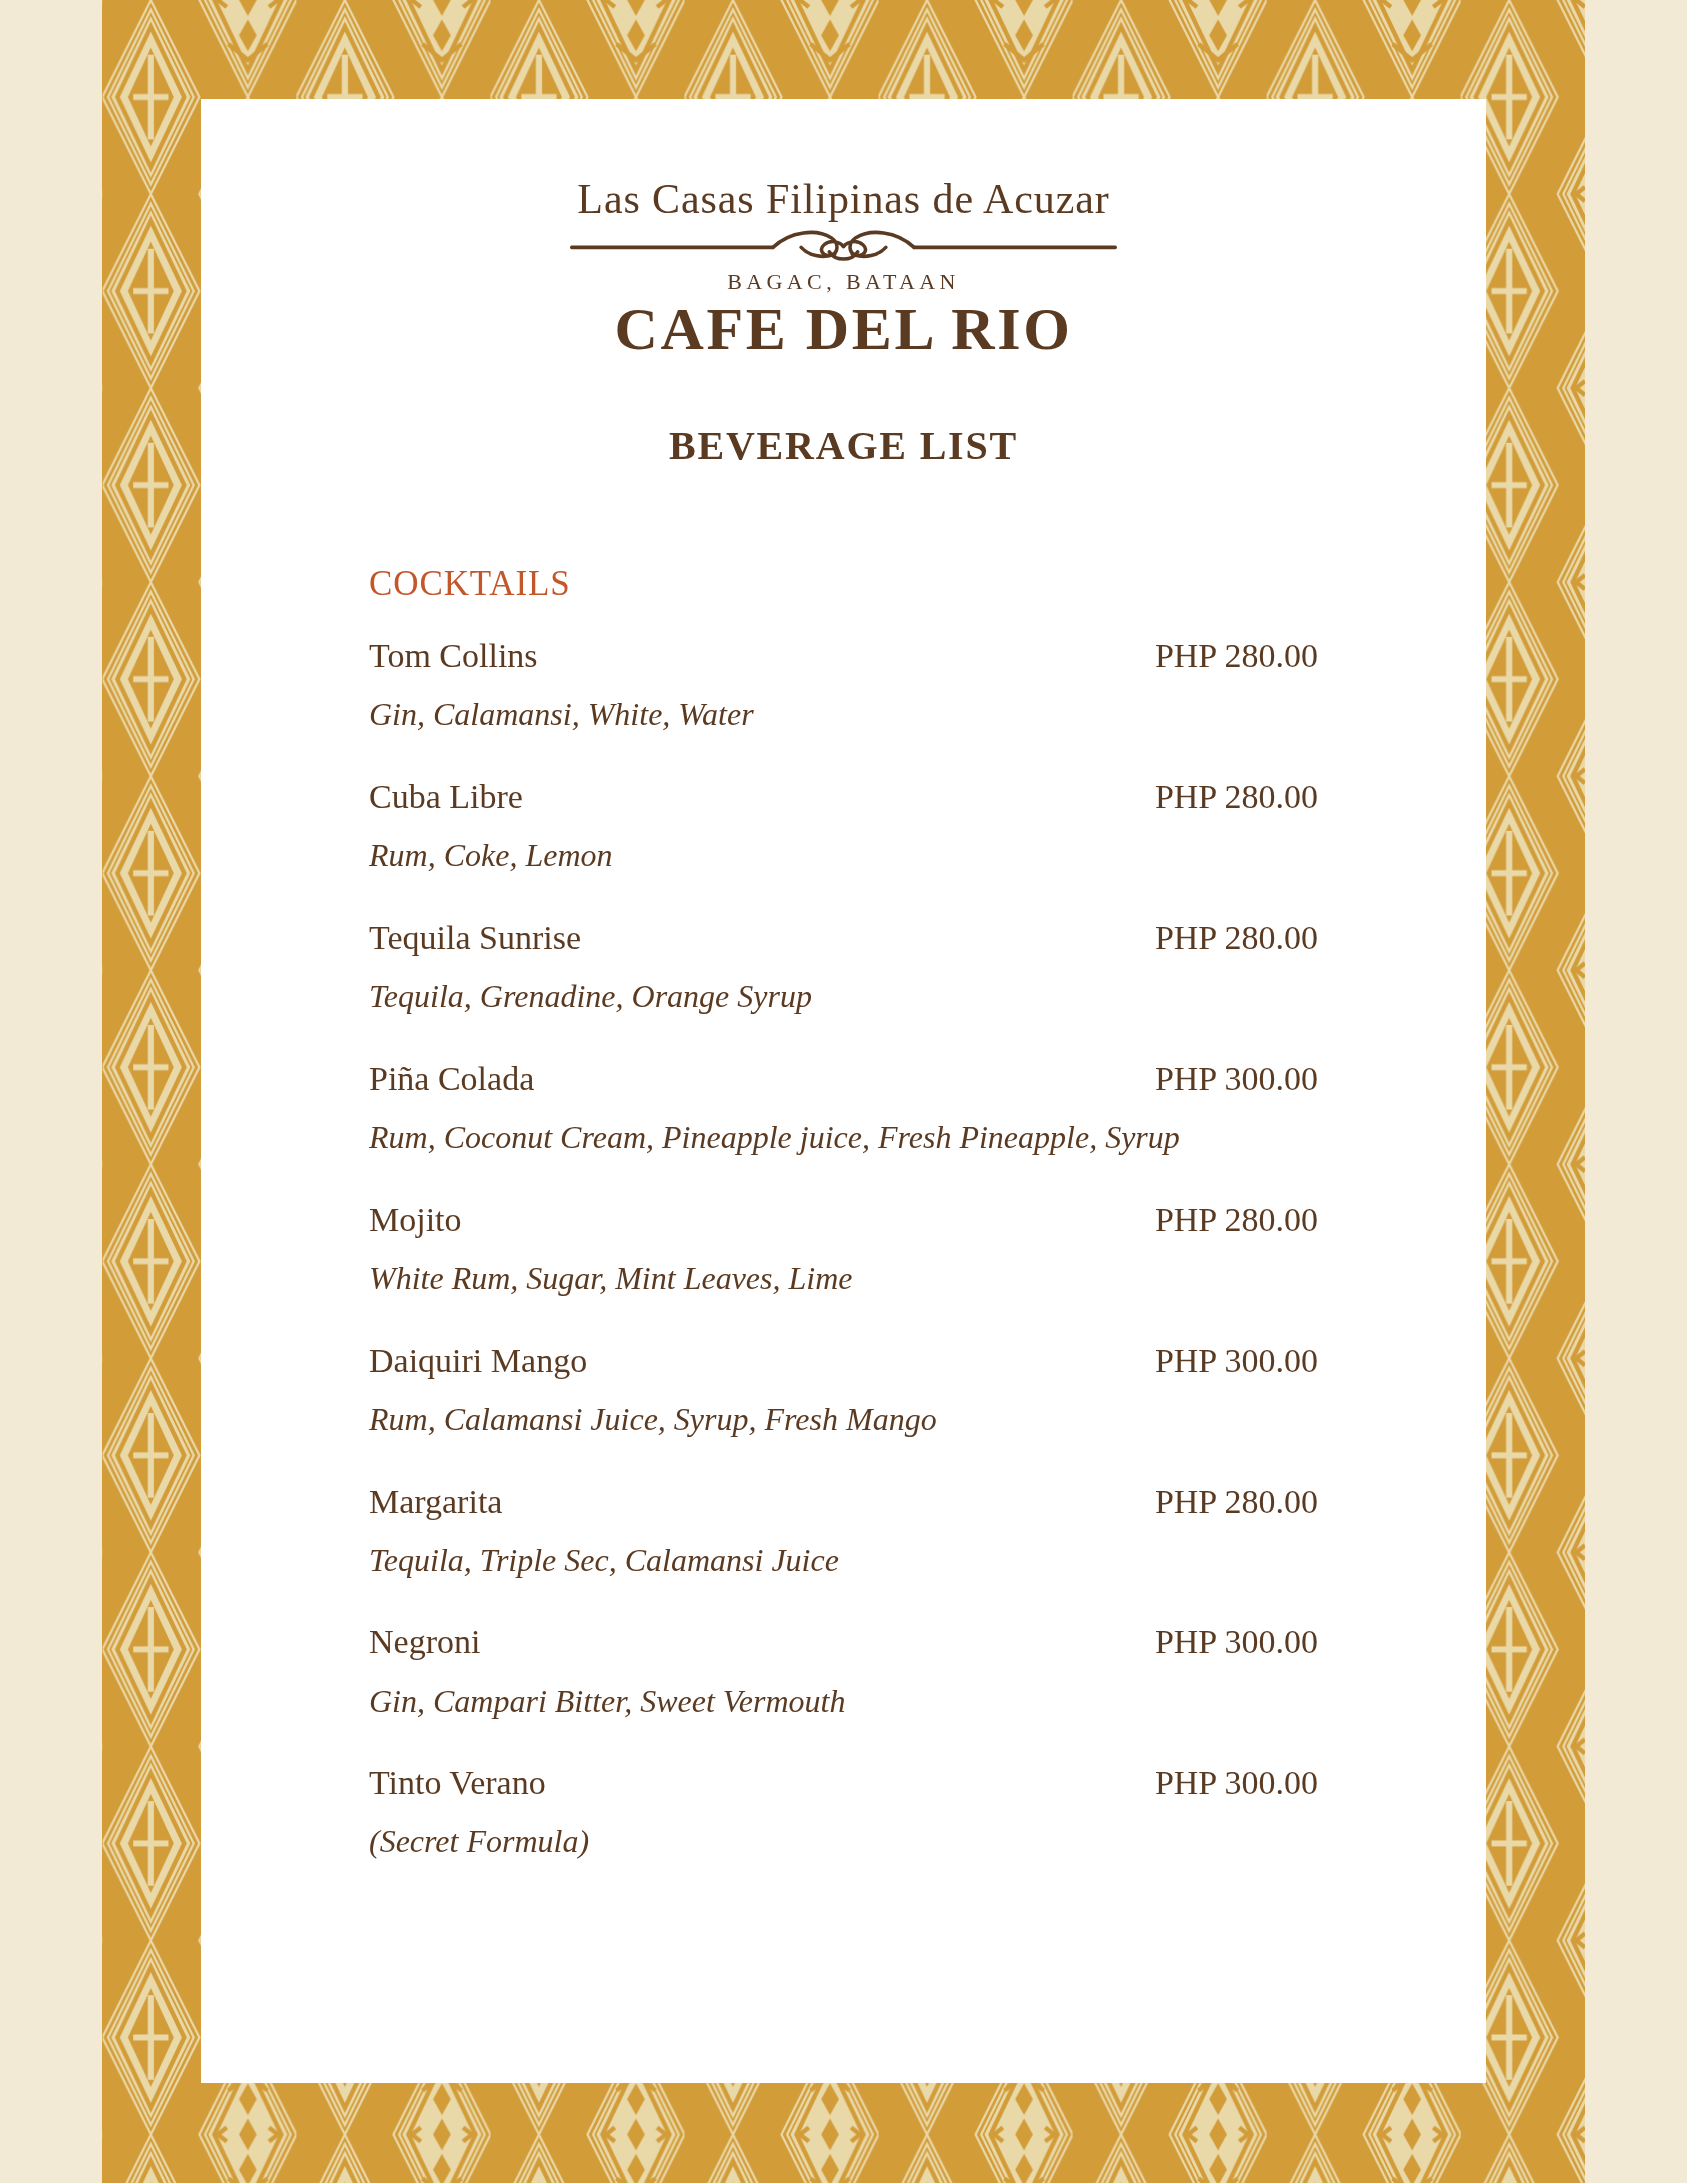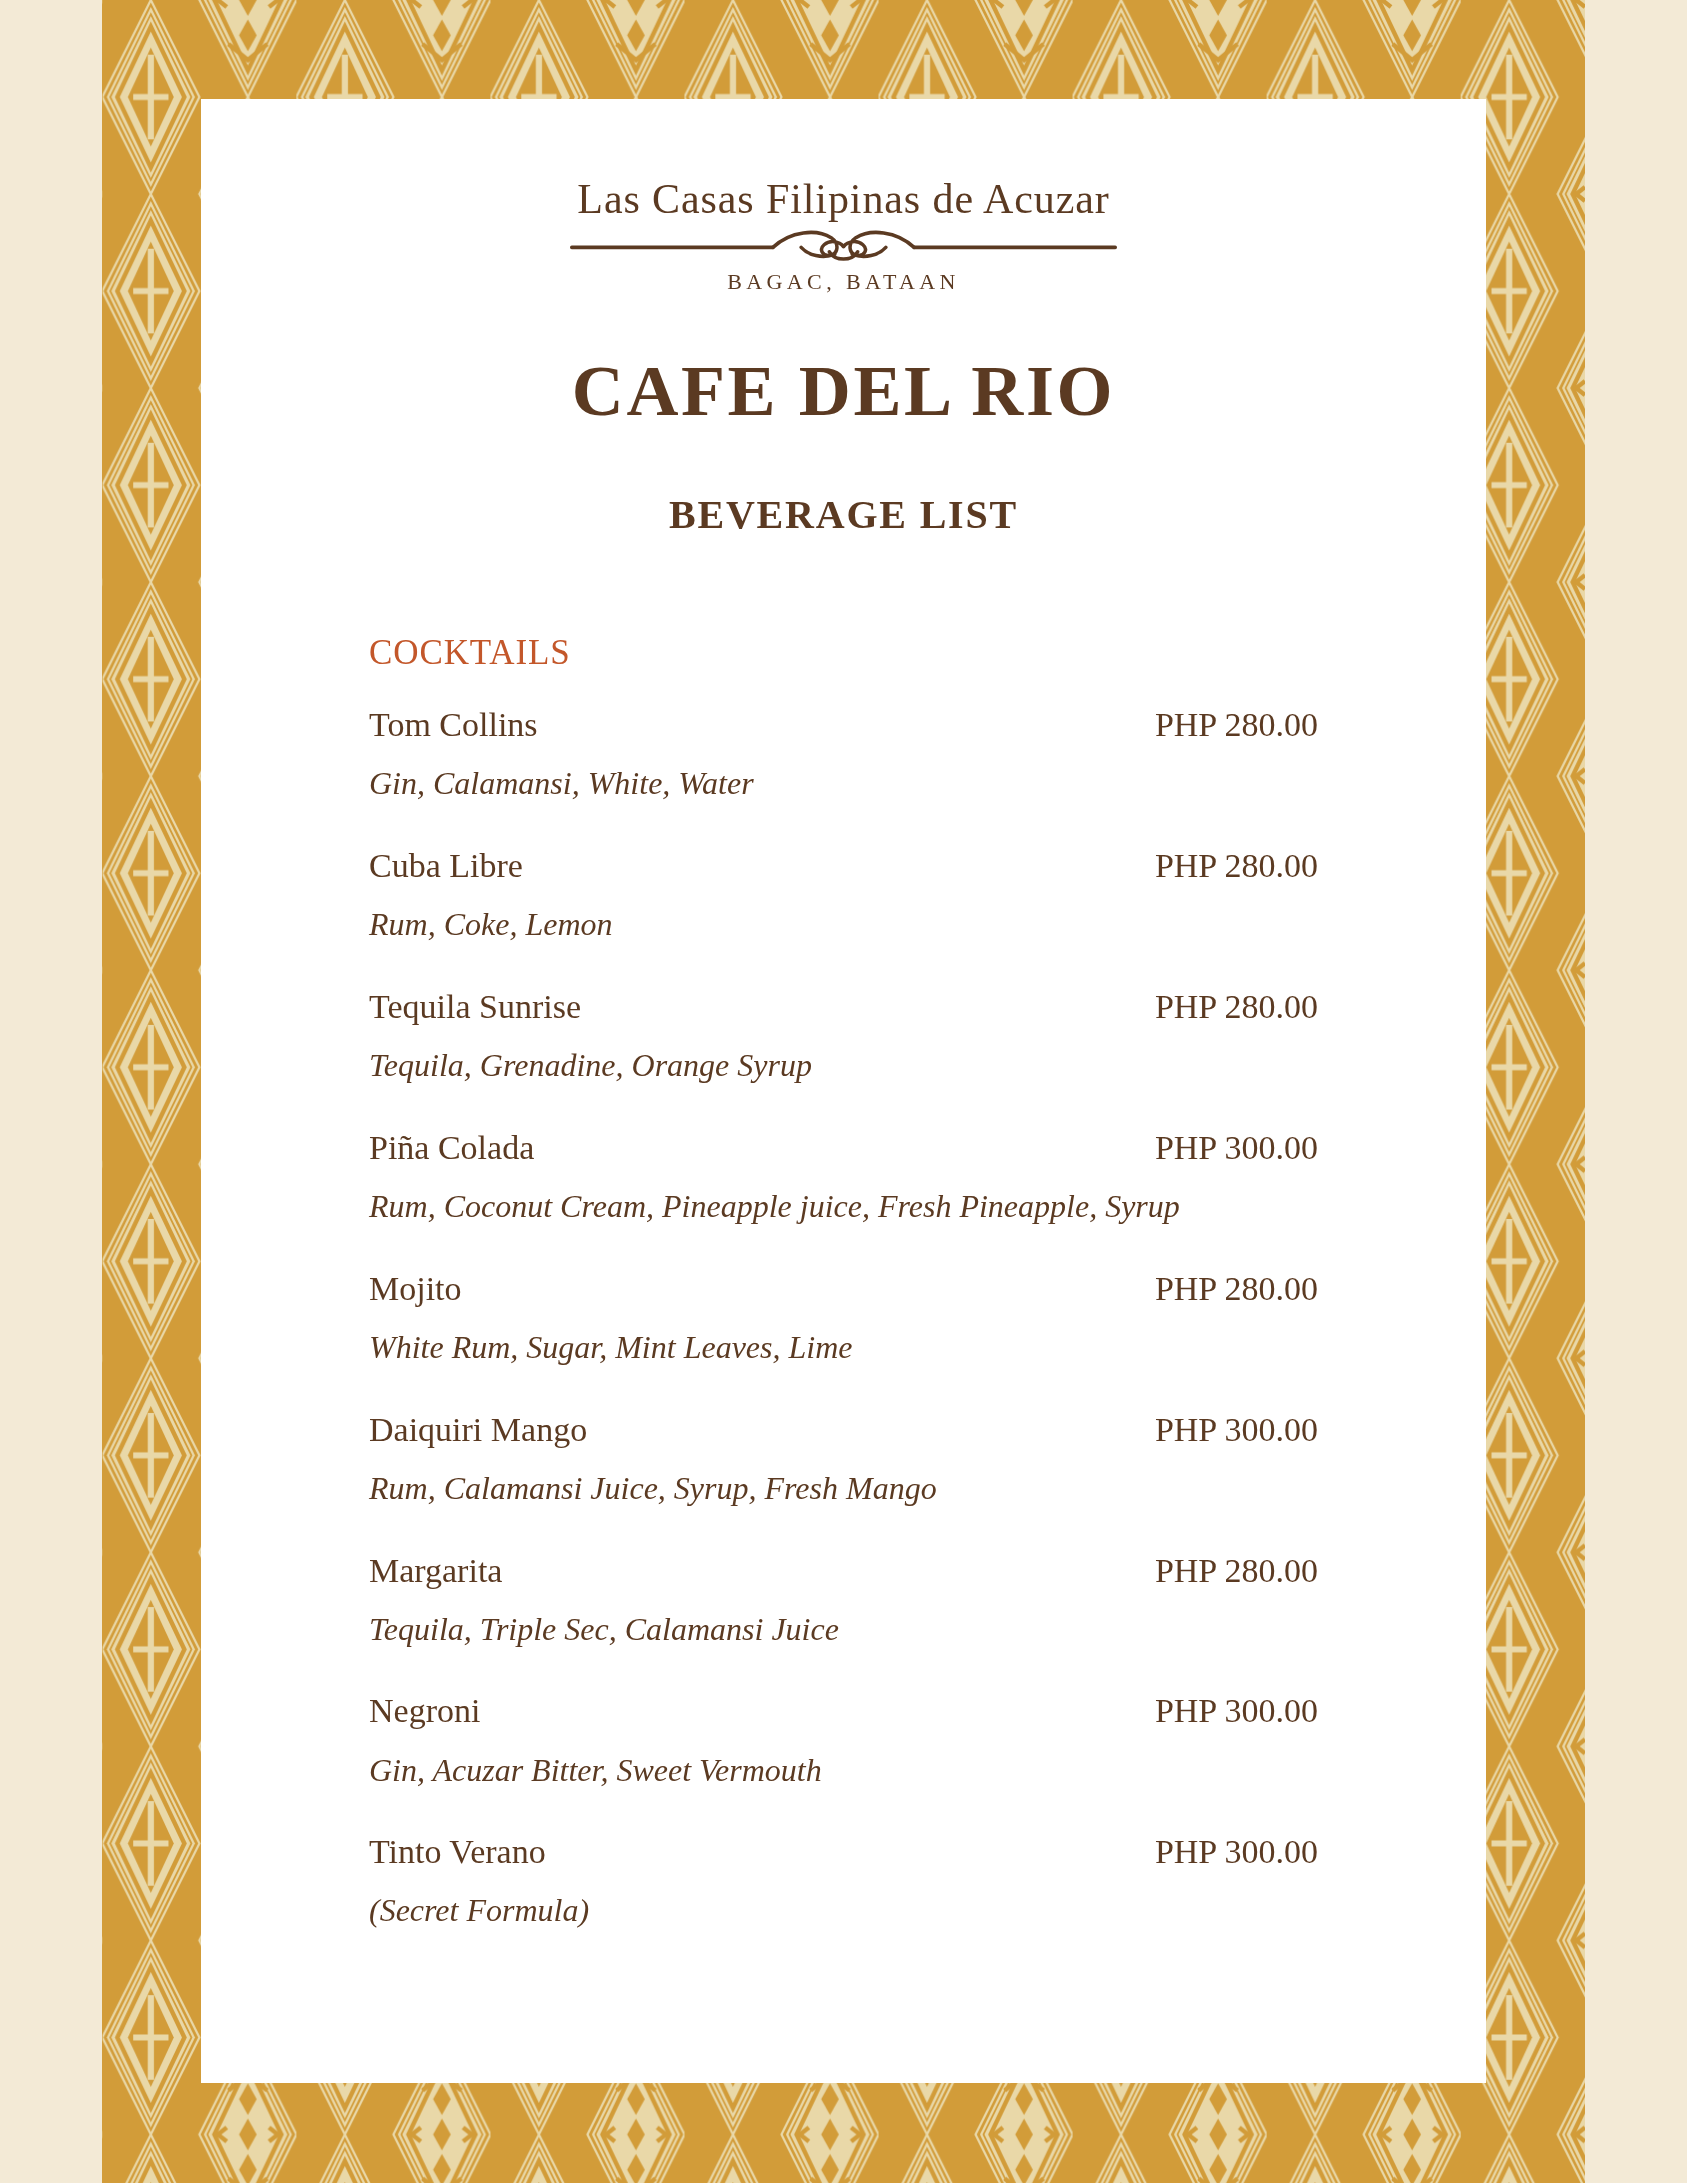--- a/index.html
+++ b/index.html
@@ -39,22 +39,21 @@
   }
   .flourish-row { margin-top: 5.3px; height: 41px; }
   .flourish-row svg { display: inline-block; }
   .location {
     margin-top: 1.8px;
     font-size: 22px;
     letter-spacing: 4.4px;
     color: var(--text-brown, #5B3A22);
   }
   .title {
-    margin-top: 55px;
-    font-size: 72px;
+    font-size: 60px;
     letter-spacing: 2.6px;
     font-weight: 700;
     color: var(--text-brown, #5B3A22);
   }
   .subtitle {
     margin-top: 58px;
     font-size: 40px;
     letter-spacing: 1.8px;
     font-weight: 700;
     color: var(--text-brown, #5B3A22);
@@ -215,21 +214,21 @@
       <span class="item-price">PHP 280.00</span>
     </div>
     <div class="item-desc">Tequila, Triple Sec, Calamansi Juice</div>
   </div>
 
   <div class="item">
     <div class="item-row">
       <span class="item-name">Negroni</span>
       <span class="item-price">PHP 300.00</span>
     </div>
-    <div class="item-desc">Gin, Acuzar Bitter, Sweet Vermouth</div>
+    <div class="item-desc">Gin, Campari Bitter, Sweet Vermouth</div>
   </div>
 
   <div class="item">
     <div class="item-row">
       <span class="item-name">Tinto Verano</span>
       <span class="item-price">PHP 300.00</span>
     </div>
     <div class="item-desc">(Secret Formula)</div>
   </div>
 </div>

